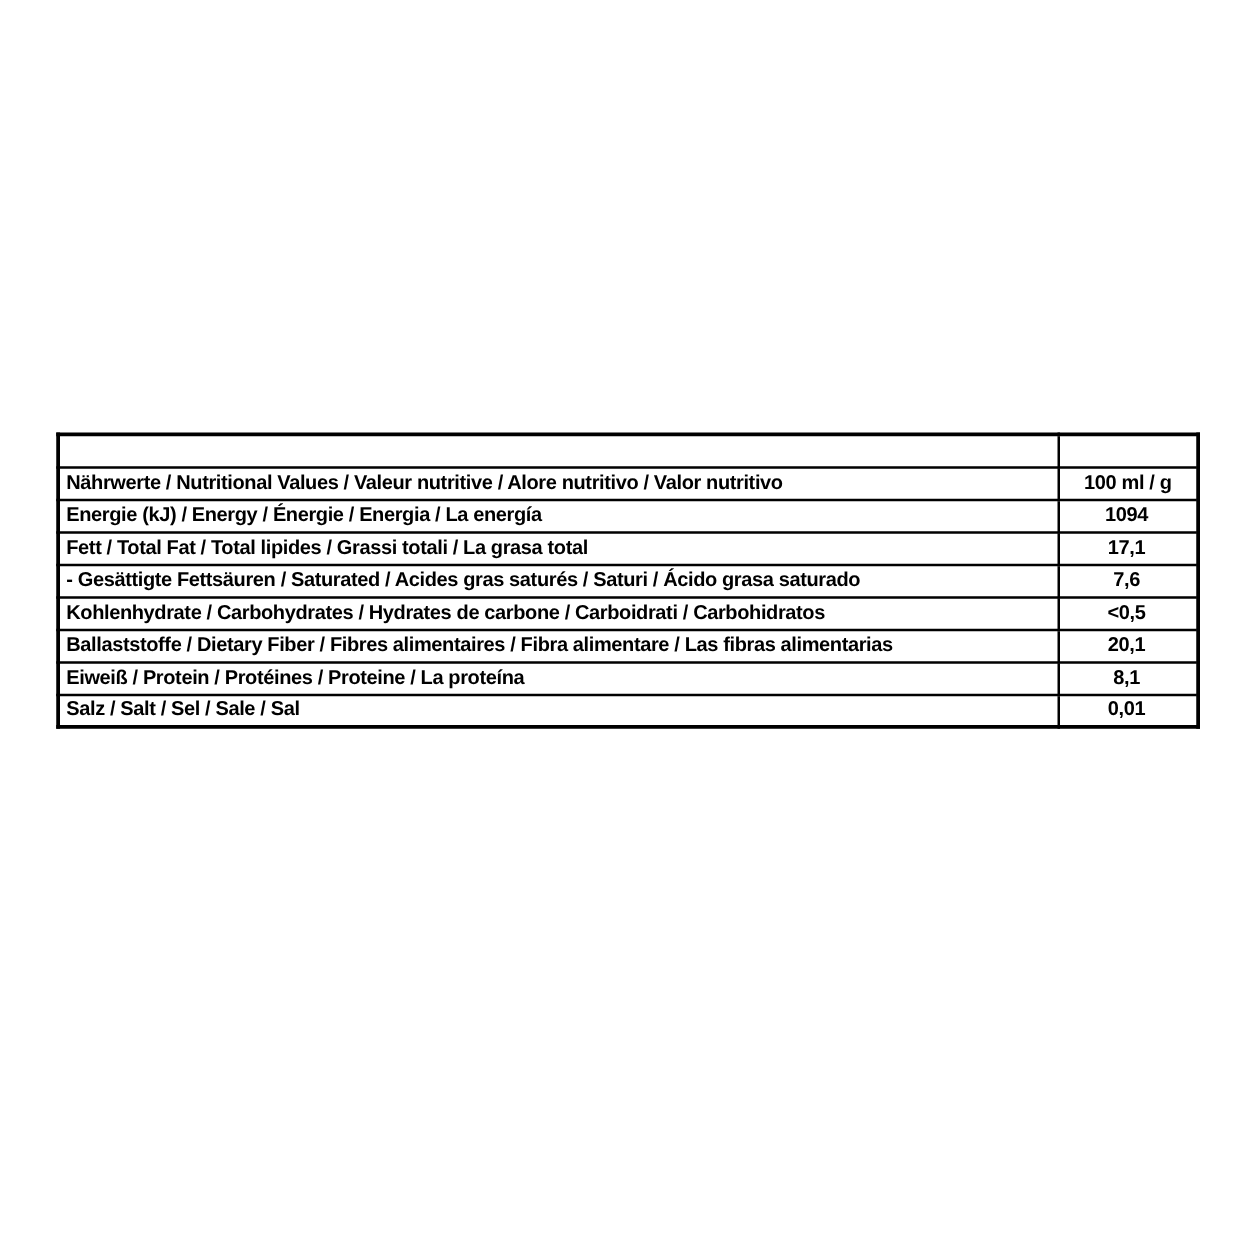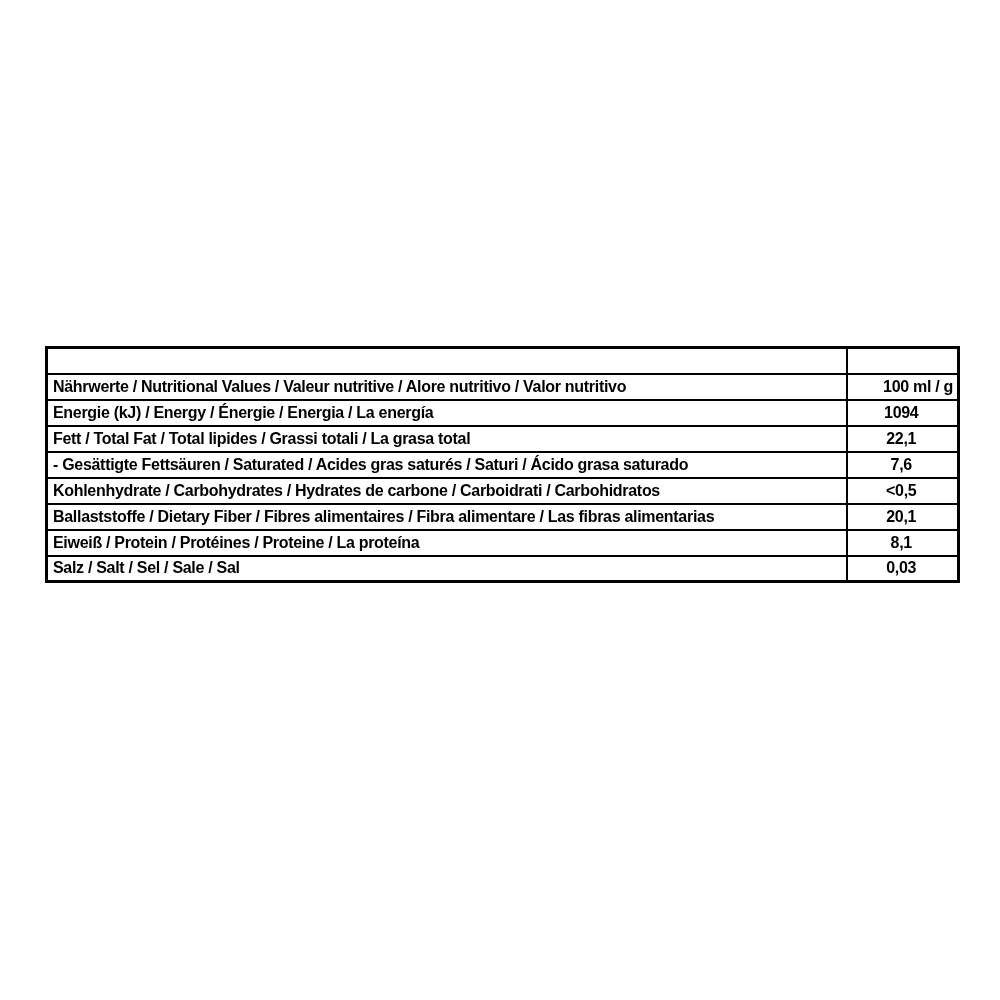--- a/index.html
+++ b/index.html
@@ -46,21 +46,21 @@
     width: 800px;
     text-align: left;
     padding: 1px 2px 1px 5px;
   }
   td.value-cell {
     width: 112px;
     text-align: center;
     padding: 1px 4px 1px 2px;
   }
   td.value-cell.left-align {
-    text-align: right;
+    text-align: center;
     padding-left: 4px;
   }
 </style>
 </head>
 <body>
 
 <div class="canvas">
   <table class="nutrition">
     <tbody>
       <tr>
@@ -70,37 +70,37 @@
       <tr>
         <td class="label-cell">Nährwerte / Nutritional Values / Valeur nutritive / Alore nutritivo / Valor nutritivo</td>
         <td class="value-cell left-align">100 ml / g</td>
       </tr>
       <tr>
         <td class="label-cell">Energie (kJ) / Energy / Énergie / Energia / La energía</td>
         <td class="value-cell">1094</td>
       </tr>
       <tr>
         <td class="label-cell">Fett / Total Fat / Total lipides / Grassi totali / La grasa total</td>
-        <td class="value-cell">22,1</td>
+        <td class="value-cell">17,1</td>
       </tr>
       <tr>
         <td class="label-cell">- Gesättigte Fettsäuren / Saturated / Acides gras saturés / Saturi / Ácido grasa saturado</td>
         <td class="value-cell">7,6</td>
       </tr>
       <tr>
         <td class="label-cell">Kohlenhydrate / Carbohydrates / Hydrates de carbone / Carboidrati / Carbohidratos</td>
         <td class="value-cell">&lt;0,5</td>
       </tr>
       <tr>
         <td class="label-cell">Ballaststoffe / Dietary Fiber / Fibres alimentaires / Fibra alimentare / Las fibras alimentarias</td>
         <td class="value-cell">20,1</td>
       </tr>
       <tr>
         <td class="label-cell">Eiweiß / Protein / Protéines / Proteine / La proteína</td>
         <td class="value-cell">8,1</td>
       </tr>
       <tr>
         <td class="label-cell">Salz / Salt / Sel / Sale / Sal</td>
-        <td class="value-cell">0,03</td>
+        <td class="value-cell">0,01</td>
       </tr>
     </tbody>
   </table>
 </div>
 
 </body></html>

